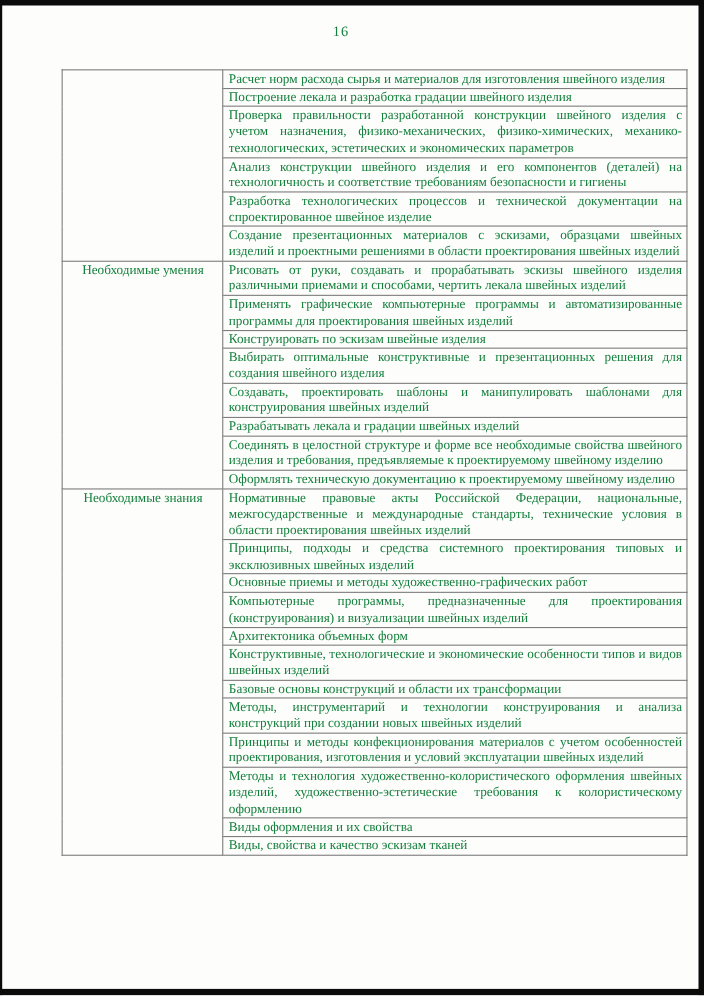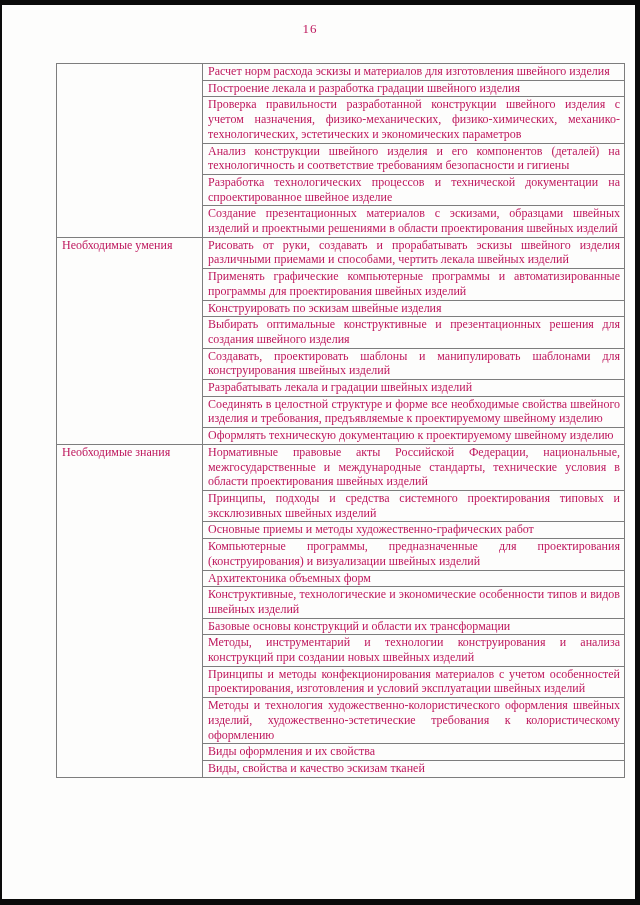--- a/index.html
+++ b/index.html
@@ -2,21 +2,21 @@
 <html><head>
 <meta charset="utf-8">
 <style>
   html, body { margin: 0; padding: 0; background: #ffffff; }
   .page {
     position: relative;
     width: 640px;
     height: 905px;
     background: #fdfdfc;
     font-family: "Liberation Serif", serif;
-    color: #be185d;
+    color: #15803d;
     overflow: hidden;
   }
   
   .edge { position: absolute; background: #0b0b0b; }
   .edge-top    { top: 0; left: 0; width: 640px; height: 5px; }
   .edge-bottom { bottom: 0; left: 0; width: 640px; height: 6px; }
   .edge-left   { top: 0; left: 0; width: 2px; height: 905px; }
   .edge-right  { top: 0; right: 0; width: 5px; height: 905px; }
 
   .page-number {
@@ -40,21 +40,21 @@
   }
   table.doc-table td {
     border: 1px solid #7d7d7d;
     vertical-align: top;
     padding: 0 4px 1px 5px;
   }
   
   table.doc-table { border: 1px dashed #8a8a8a; }
   td.label-cell {
     border-left: 1px dashed #9a9a9a;
-    text-align: left;
+    text-align: center;
   }
   td.item-cell {
     text-align: justify;
     border-right: 1px dashed #9a9a9a;
   }
   col.col-label { width: 146px; }
 </style>
 </head>
 <body>
 
@@ -67,21 +67,21 @@
   <div class="page-number">16</div>
 
   <table class="doc-table">
     <colgroup>
         <col class="col-label">
         <col class="col-content">
       </colgroup>
     <tbody id="table-body">
         <tr>
           <td class="label-cell" rowspan="6"></td>
-          <td class="item-cell">Расчет норм расхода эскизы и материалов для изготовления швейного изделия</td>
+          <td class="item-cell">Расчет норм расхода сырья и материалов для изготовления швейного изделия</td>
         </tr>
         <tr>
           <td class="item-cell">Построение лекала и разработка градации швейного изделия</td>
         </tr>
         <tr>
           <td class="item-cell">Проверка правильности разработанной конструкции швейного изделия с учетом назначения, физико-механических, физико-химических, механико-технологических, эстетических и экономических параметров</td>
         </tr>
         <tr>
           <td class="item-cell">Анализ конструкции швейного изделия и его компонентов (деталей) на технологичность и соответствие требованиям безопасности и гигиены</td>
         </tr>

